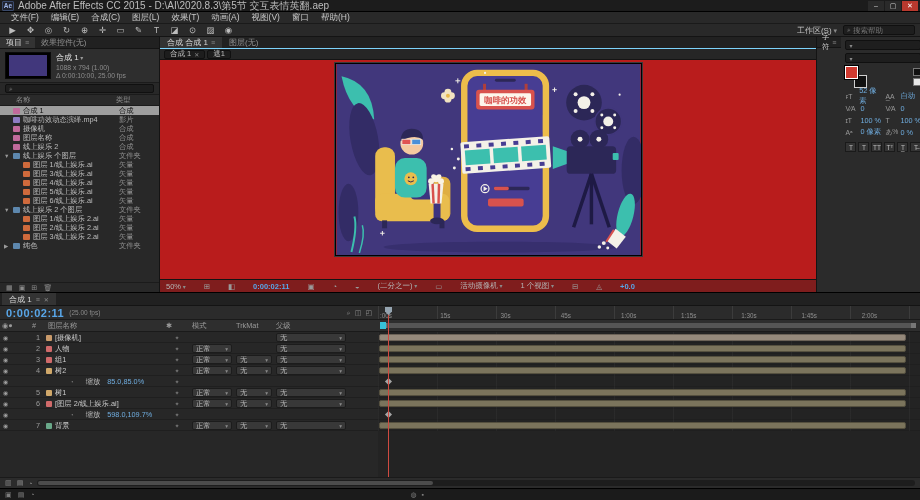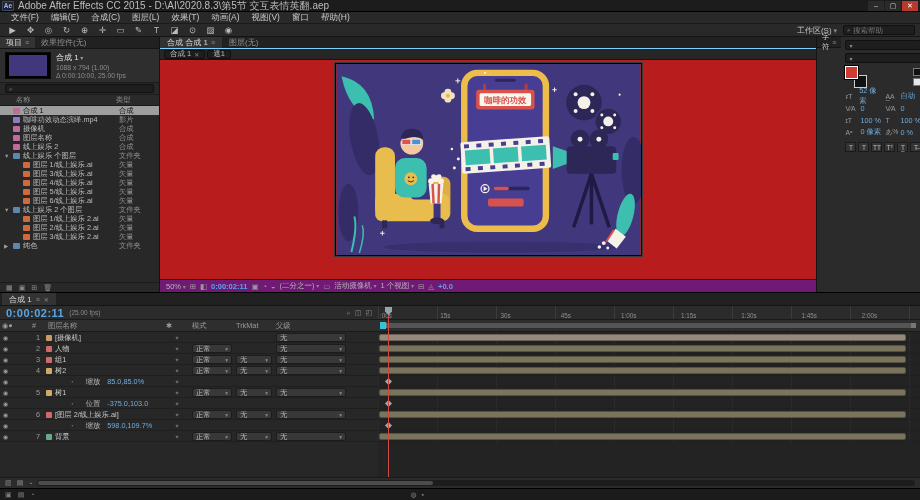--- a/index.html
+++ b/index.html
@@ -68,21 +68,21 @@
   .viewer{flex:1;display:flex;flex-direction:column;background:#1f1f1f;min-width:0}
   .vtabs{height:12px;background:#212121;display:flex;border-bottom:1px solid #7dd3fc}
   .vtab{padding:0 7px;display:flex;align-items:center;gap:3px;font-size:8px;color:#8f8f8f}
   .vtab.active{background:#333;color:#d6d6d6}
   .vsubtabs{height:11px;background:#262626;display:flex;align-items:center;gap:2px;padding:0 4px;border-bottom:1px solid #141414}
   .chip{height:9px;display:flex;align-items:center;gap:3px;padding:0 5px;font-size:7.5px;background:#1d1d1d;border:1px solid #101010;border-radius:2px;color:#bdbdbd}
   .chip .x{color:#8a8a8a;font-size:6px}
   .canvas{flex:1;background:#b91c1c;display:flex;justify-content:center;align-items:flex-start;padding-top:3px;min-height:0}
   .comp-frame{width:307px;height:193px;border:1px solid #000;outline:1px solid #3a3a3a;position:relative}
   .comp-frame svg{display:block;width:100%;height:100%}
-  .vctrl{height:13px;background:#701a75;border-top:1px solid #141414;display:flex;align-items:center;gap:4px;padding:0 6px;font-size:7.5px;color:#b5b5b5;white-space:nowrap;overflow:hidden}
+  .vctrl{height:13px;background:#7f1d1d;border-top:1px solid #141414;display:flex;align-items:center;gap:18px;padding:0 6px;font-size:7.5px;color:#b5b5b5;white-space:nowrap;overflow:hidden}
   .vctrl .dd::after{content:" ▾";color:#8a8a8a;font-size:6px}
   .vctrl .ico{color:#9a9a9a;font-size:7.5px}
   .tc-blue{color:#58a6e8;font-weight:bold}
 
   
   .rightpanel{width:104px;flex:0 0 auto;background:#2b2b2b;border-left:1px solid #141414;display:flex;font-size:7.3px}
   .rp-tab{height:11px;background:#212121;display:flex;align-items:center;gap:3px;padding:0 5px;color:#d0d0d0;border-bottom:1px solid #141414}
   .rp-body{padding:3px 4px;display:flex;flex-direction:column;gap:3px}
   .dropdown{height:10px;background:#1e1e1e;border:1px solid #101010;border-radius:2px;display:flex;align-items:center;justify-content:space-between;padding:0 3px;color:#b5b5b5}
   .dropdown::after{content:"▾";color:#8a8a8a;font-size:6px}
@@ -827,39 +827,20 @@
           <span class="cell c-sw">✦</span>
           <span class="cell c-dd">正常</span>
           <span class="cell c-dd">无</span>
           <span class="cell c-dd">无</span>
           <span></span>
           <span class="cell track">
             <span class="bar bar-olive"></span>
           </span>
         </div>
 
-        <div class="row tl-grid prop">
-          <span class="cell c-tog">
-            <span>◉</span>
-          </span>
-          <span class="cell c-num"></span>
-          <span class="cell c-name">
-            <span class="lchip" style="visibility: hidden;"></span>
-            <span>位置</span>
-            <span class="propval">-375.0,103.0</span>
-          </span>
-          <span class="cell c-sw">✦</span>
-          <span class="cell c-dd empty"></span>
-          <span class="cell c-dd empty"></span>
-          <span class="cell c-dd empty"></span>
-          <span></span>
-          <span class="cell track">
-            
-          </span>
-        </div>
 
         <div class="row tl-grid layer">
           <span class="cell c-tog">
             <span>◉</span>
           </span>
           <span class="cell c-num">6</span>
           <span class="cell c-name">
             <span class="lchip" style="background: rgb(208, 106, 106);"></span>
             <span>[图层 2/线上娱乐.ai]</span>
             <span class="propval"></span>

